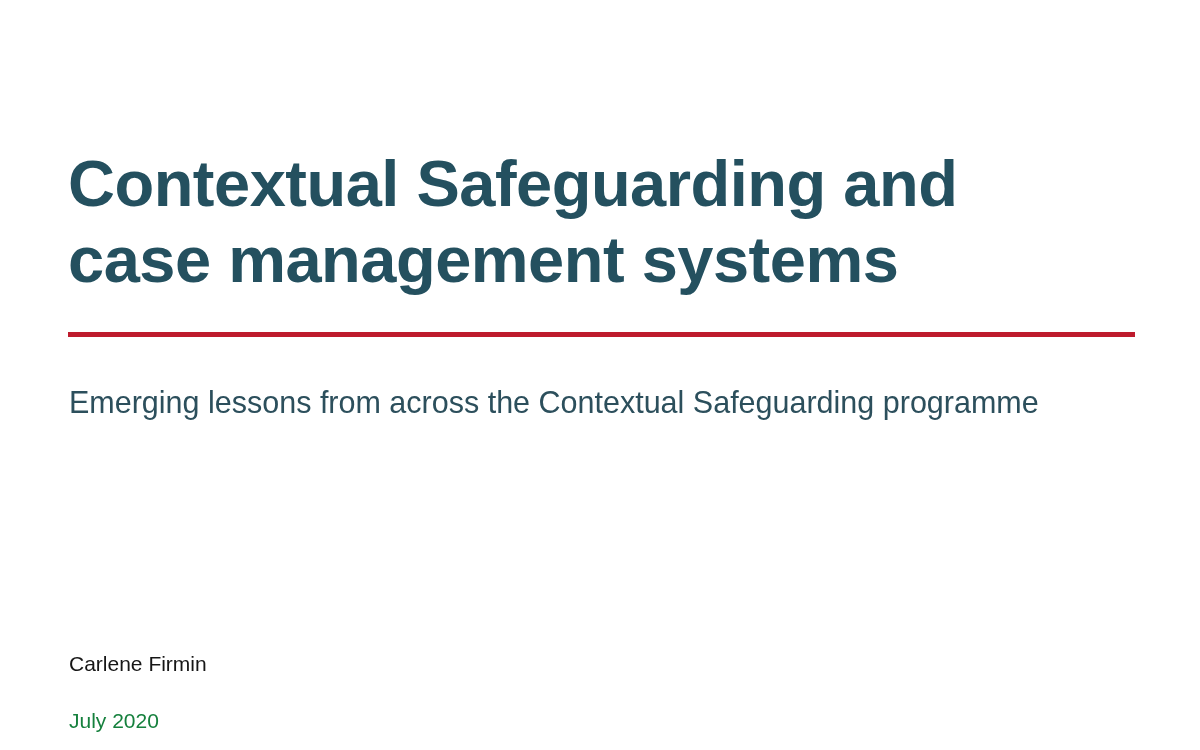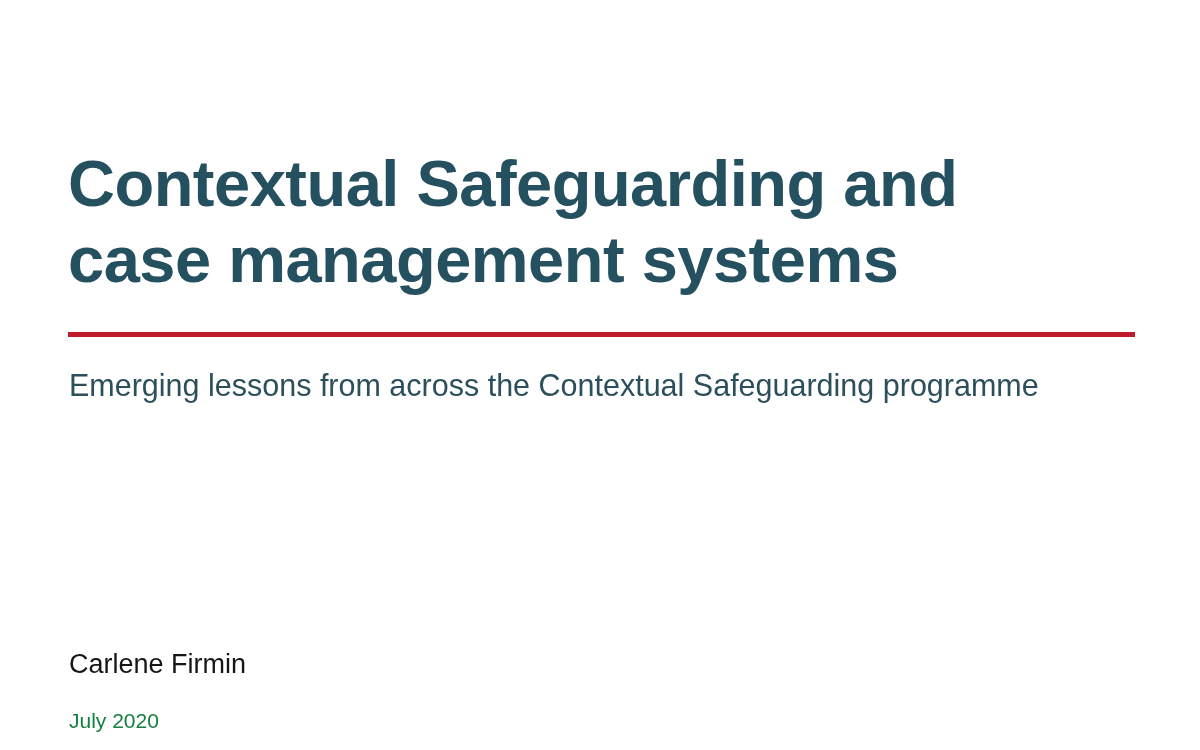--- a/index.html
+++ b/index.html
@@ -45,21 +45,21 @@
     top: 332px;
     width: 1067px;
     height: 5px;
     background: #be1b2d;
   }
 
   
   .subtitle-block {
     position: absolute;
     left: 69px;
-    top: 366px;
+    top: 383px;
     width: 1070px;
   }
 
   .slide-subtitle {
     margin: 0;
     font-family: "Liberation Sans", sans-serif;
     font-size: 30.5px;
     font-weight: normal;
     line-height: 38px;
     color: #2c4f5c;
@@ -70,21 +70,21 @@
   .byline-block {
     position: absolute;
     left: 69px;
     top: 652px;
     width: 500px;
   }
 
   .byline-author {
     margin: 0;
     font-family: "Liberation Sans", sans-serif;
-    font-size: 27px;
+    font-size: 21px;
     font-weight: normal;
     line-height: 24px;
     color: #161616;
   }
 
   .byline-date {
     margin: 33px 0 0 0;
     font-family: "Liberation Sans", sans-serif;
     font-size: 21px;
     font-weight: normal;

